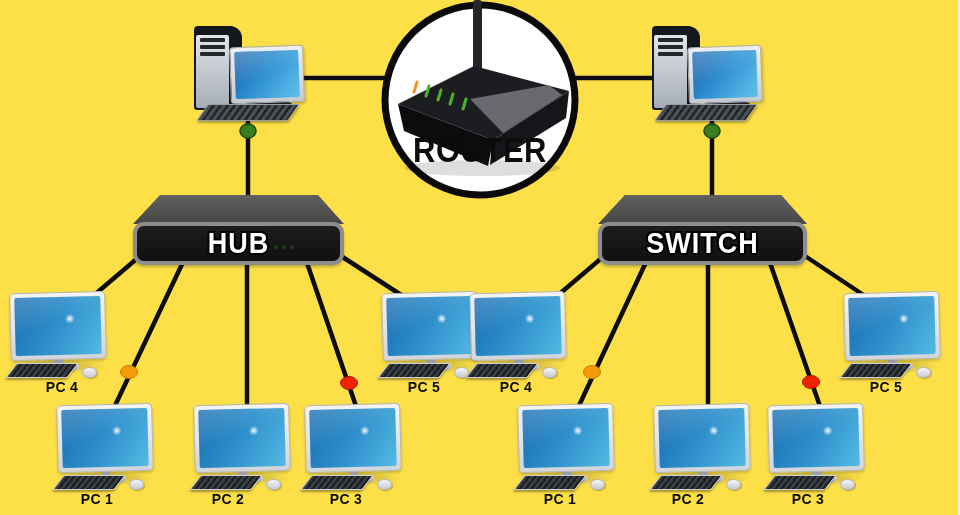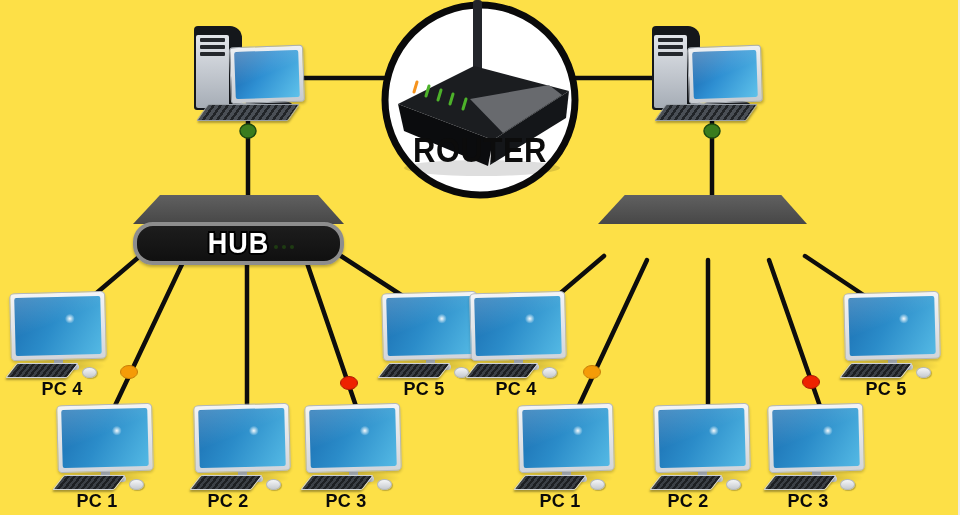--- a/index.html
+++ b/index.html
@@ -13,21 +13,21 @@
   
   .netbox{position:absolute; z-index:2; width:211px; height:70px;}
   .netbox .topface{
     position:absolute; left:0; top:0; width:100%; height:29px;
     background:linear-gradient(180deg,#606060,#474747);
     clip-path:polygon(12.8% 0, 87.7% 0, 100% 100%, 0% 100%);
   }
   .netbox .face{
     position:absolute; left:0; top:27px; width:100%; height:43px;
     box-sizing:border-box; background:linear-gradient(180deg,#1d1d1d,#101010);
-    border:4px solid #8d8d8d; border-radius:20px;
+    border:4px solid #8d8d8d; border-radius:11px;
     display:flex; align-items:center; justify-content:center;
     box-shadow:0 2px 3px rgba(0,0,0,.25);
     text-align:center;
   }
   .netbox .devlabel{
     font-weight:bold; font-size:27px; color:#ffffff; letter-spacing:1px;
     transform:scaleY(1.08);
     text-shadow:2px 0 0 #000,-2px 0 0 #000,0 2px 0 #000,0 -2px 0 #000,
       1.5px 1.5px 0 #000,-1.5px 1.5px 0 #000,1.5px -1.5px 0 #000,-1.5px -1.5px 0 #000;
   }
@@ -108,21 +108,21 @@
   }
   .pc-mouse{
     position:absolute; left:74px; top:75px; width:13px; height:9px;
     background:linear-gradient(180deg,#f5f6f8,#c7cbd0);
     border:1px solid #b4b9bf; border-radius:50%;
     box-shadow:1px 1px 1px rgba(0,0,0,.25);
   }
 
   
   .pc-label{
-    position:absolute; z-index:3; font-weight:bold; font-size:18px; color:#0a0a0a;
+    position:absolute; z-index:3; font-weight:bold; font-size:14px; color:#0a0a0a;
     letter-spacing:.3px; transform:translateX(-50%); white-space:nowrap;
   }
   .router-label{
     position:absolute; left:480px; top:133px; z-index:3;
     transform:translateX(-50%) scaleY(1.12);
     font-weight:bold; font-size:31px; letter-spacing:.5px; color:#0c0c0c; white-space:nowrap;
   }
 </style>
 </head>
 <body>
@@ -209,20 +209,23 @@
       <span class="panel-leds">
           <i></i>
           <i></i>
           <i></i>
         </span>
     </div>
   </div>
 
   <div class="netbox" style="left:598px; top:195px; width:209px;">
     <div class="topface"></div>
+    <div class="face">
+      <span class="devlabel">SWITCH</span>
+    </div>
   </div>
 
   <div class="pc" style="left:8px;   top:292px;">
     <div class="pc-shadow"></div>
       <div class="pc-stand"></div>
       <div class="pc-base"></div>
     <div class="pc-monitor">
         <div class="pc-screen"></div>
       </div>
     <div class="pc-keyboard"></div>

